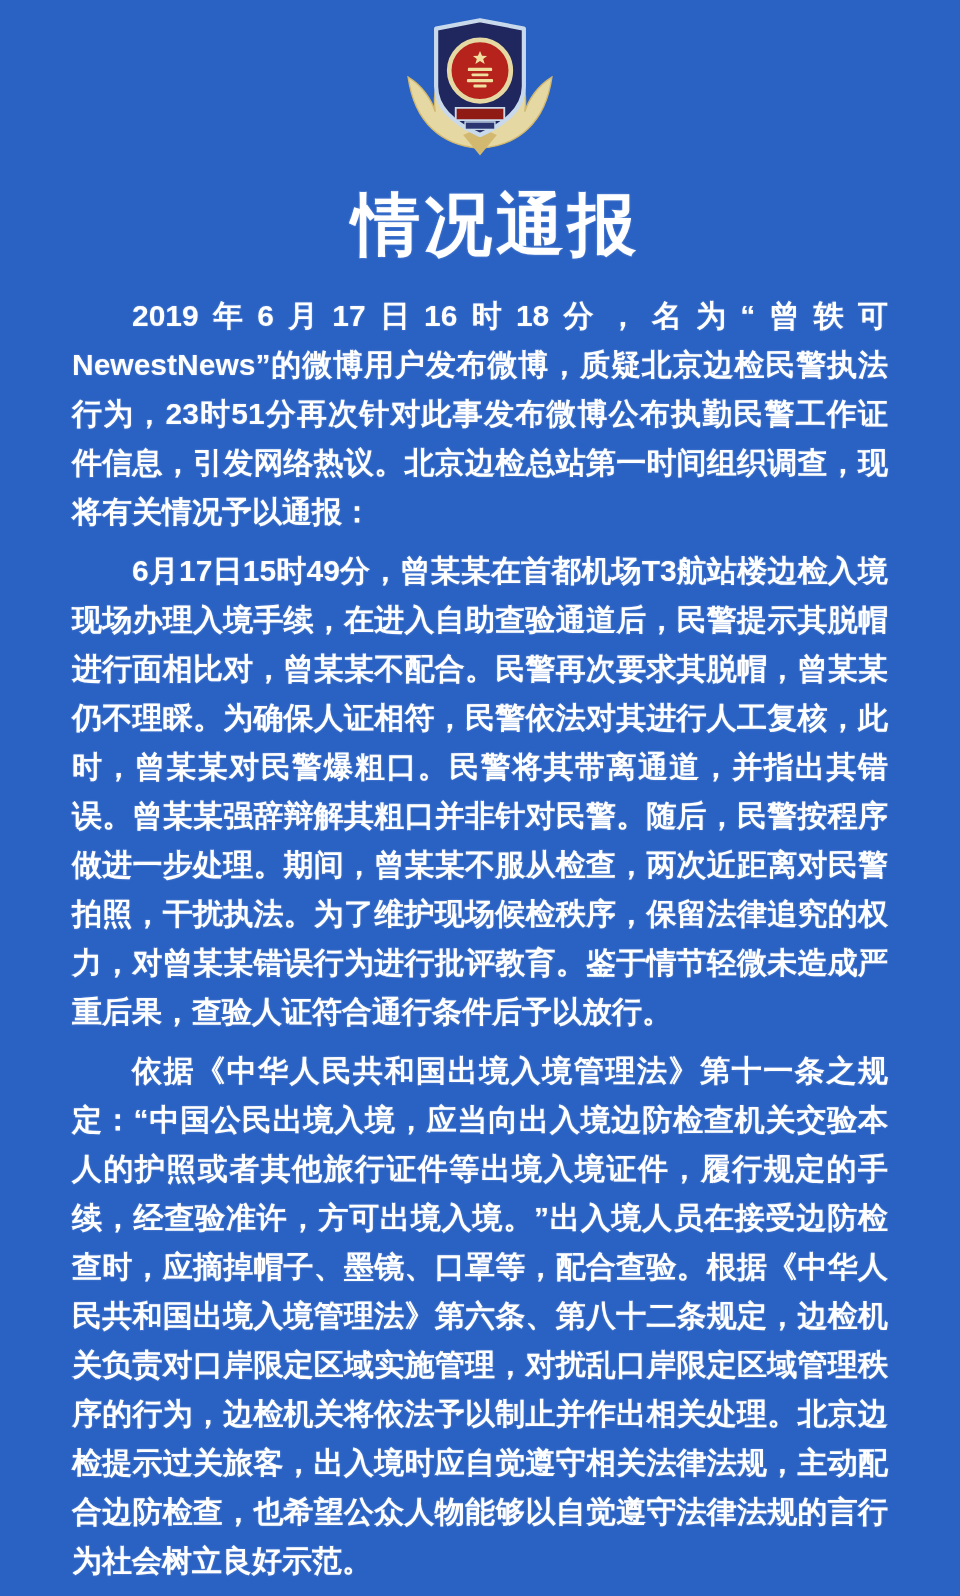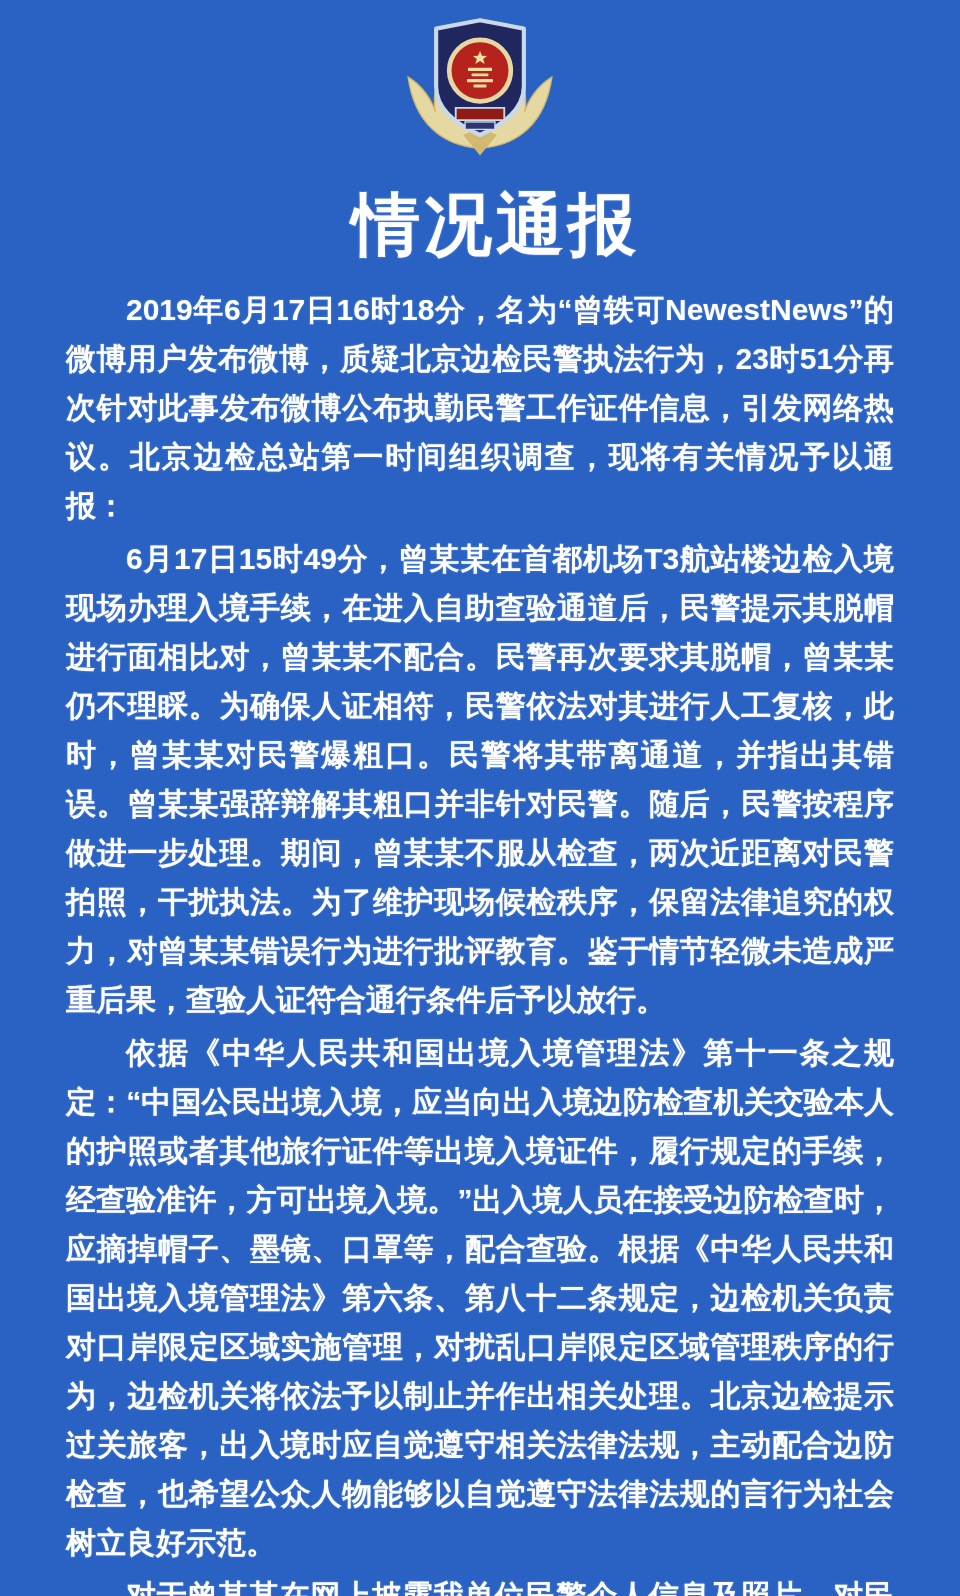--- a/index.html
+++ b/index.html
@@ -33,21 +33,21 @@
     letter-spacing: 4px;
     text-shadow: 0 0 2px rgba(225,235,255,0.45);
   }
   .body {
     position: absolute;
     top: 281px;
     left: 62px;
     right: 62px;
   }
   .body p {
-    margin: 4px;
+    margin: 10px;
     color: #ffffff;
     font-family: "Liberation Sans", sans-serif;
     font-weight: bold;
     font-size: 30px;
     line-height: 49px;
     text-align: justify;
     text-indent: 2em;
     letter-spacing: 0px;
     text-shadow: 0 0 2px rgba(220,232,255,0.35);
   }

